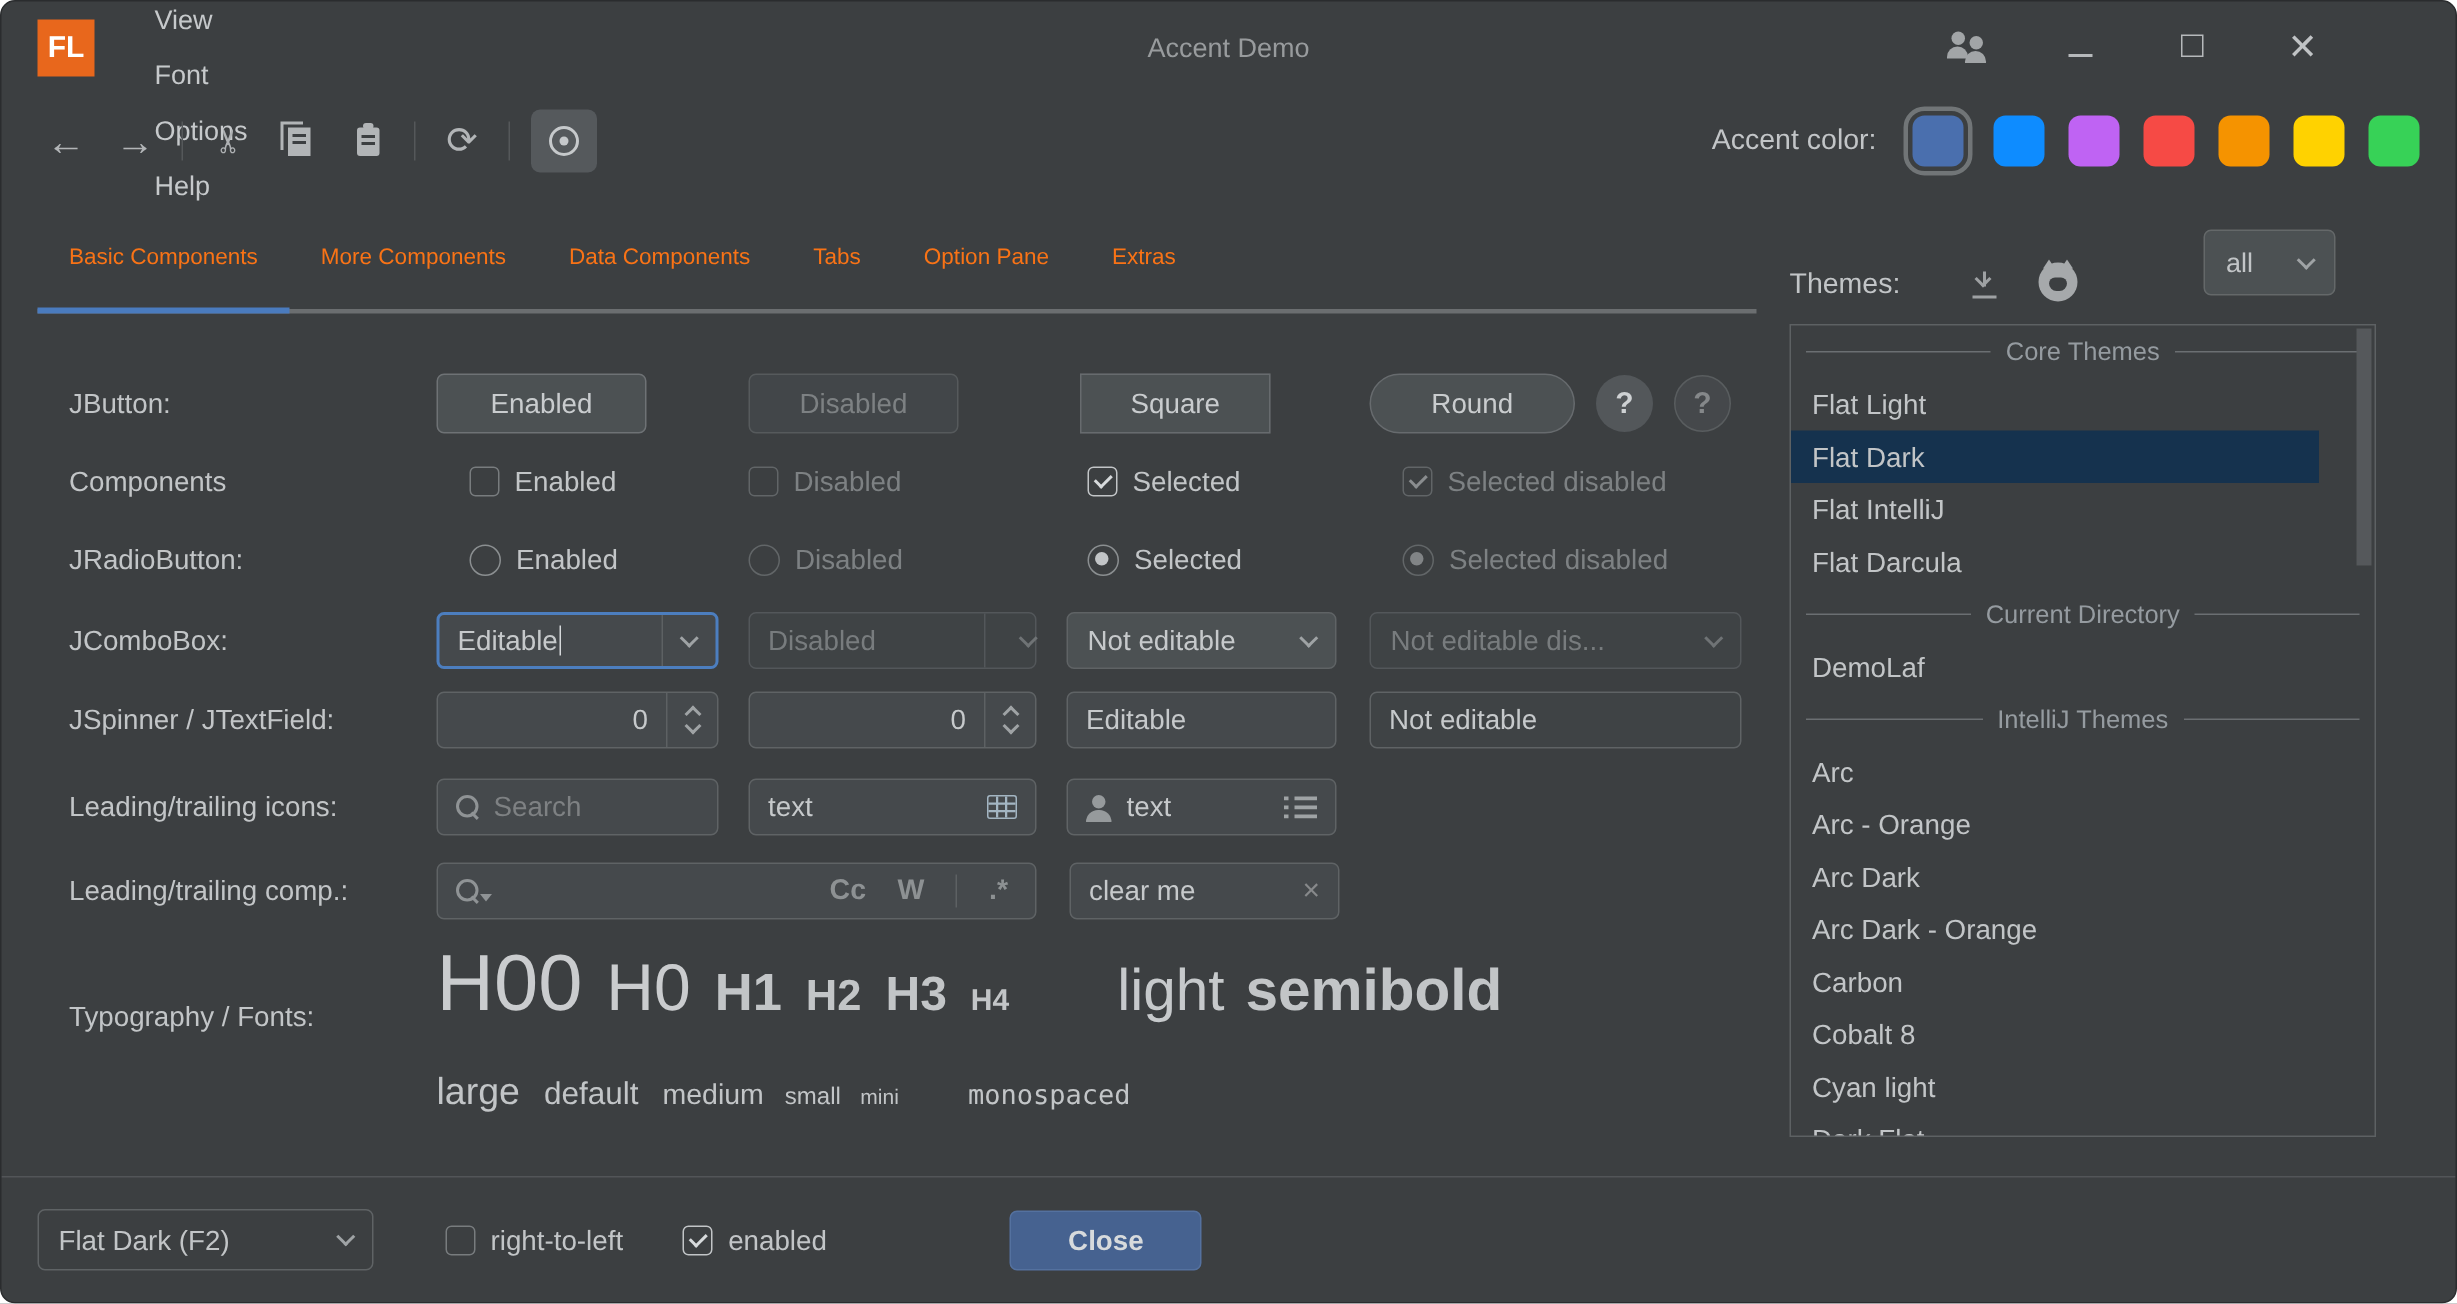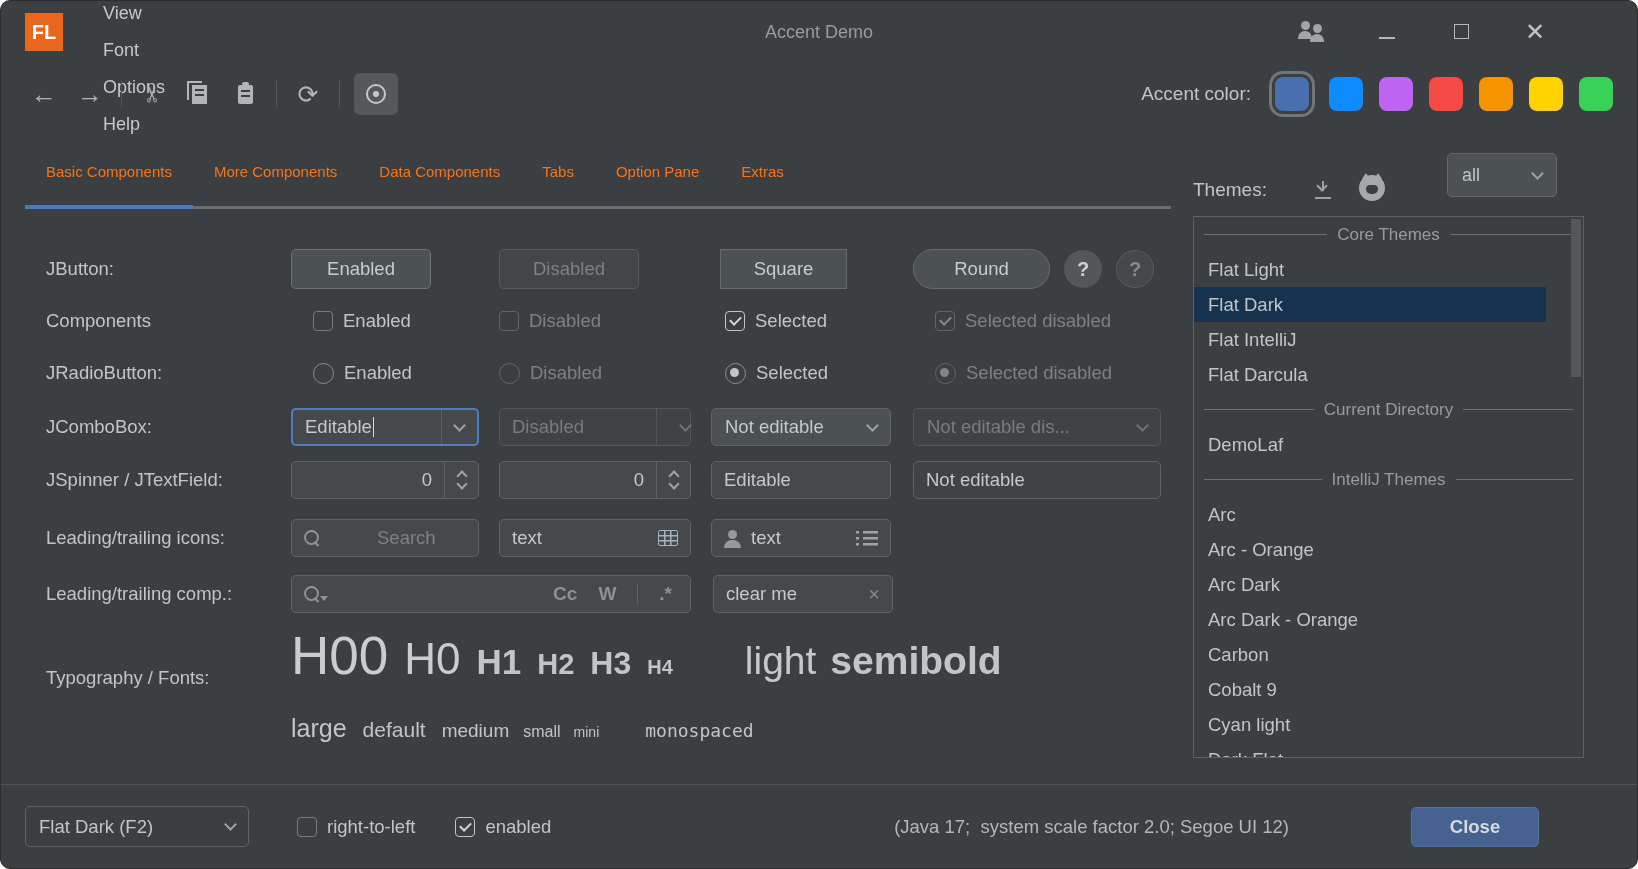--- a/index.html
+++ b/index.html
@@ -57,21 +57,21 @@
   .themes-label{ font-size:19px; color:#c2c5c7; }
   .dl-ic{ margin-left:46px; position:relative; width:20px; height:20px; }
   .dl-ic .stem{ position:absolute; left:9px; top:0; width:2px; height:10px; background:#9ea1a3; }
   .dl-ic .chev{ position:absolute; left:5px; top:4px; }
   .dl-ic .base{ position:absolute; left:2px; bottom:2px; width:16px; height:2.5px; background:#9ea1a3; }
   .gh-ic{ margin-left:26px; position:relative; width:26px; height:26px; background:#a6a9ab; border-radius:50%; }
   .gh-ic::before, .gh-ic::after{ content:""; position:absolute; top:-2px; width:0; height:0;
     border-left:4px solid transparent; border-right:4px solid transparent; border-bottom:6px solid #a6a9ab; }
   .gh-ic::before{ left:3px; } .gh-ic::after{ right:3px; }
   .gh-ic i{ position:absolute; left:7px; top:10px; width:12px; height:9px; background:#3c3f41; border-radius:4px 4px 5px 5px; }
-  .all-combo{ position:absolute; right:0; top:2px; width:110px; height:44px; background:#4c5153;
+  .all-combo{ position:absolute; right:0; top:2px; width:88px; height:44px; background:#4c5153;
     border:1px solid #646869; border-radius:5px; display:flex; align-items:center; padding:0 14px; font-size:18px; }
   .all-combo .chev{ margin-left:auto; }
   
   .themes-list{ position:absolute; top:215px; left:1192px; width:391px; height:542px;
     border:1px solid #5d6163; background:#3c3f41; overflow:hidden; }
   .t-row{ height:35px; display:flex; align-items:center; padding-left:14px; font-size:18.5px; color:#c2c5c7; }
   .t-row.selected{ background:#15324e; width:352px; }
   .t-sep{ color:#959ba0; font-size:17px; padding:0 10px; display:flex; align-items:center; gap:10px; }
   .t-sep::before, .t-sep::after{ content:""; height:1px; background:#6b6f72; flex:1; }
   .t-scroll{ position:absolute; top:2px; right:2px; width:10px; height:158px; background:#55585b; }
@@ -122,21 +122,21 @@
     display:flex; align-items:center; justify-content:center; }
   .caret{ display:inline-block; width:1.5px; height:20px; background:#d5d8da; margin-left:1px; vertical-align:-4px; }
   .spinner{ height:38px; border:1px solid #5f6365; border-radius:5px; background:#45494c; display:flex; align-items:stretch; }
   .spin-val{ flex:1; display:flex; align-items:center; justify-content:flex-end; padding-right:12px; font-size:18.5px; color:#c6c9cb; }
   .spin-arrows{ width:34px; border-left:1px solid #5d6163; display:flex; flex-direction:column; align-items:center; justify-content:center; gap:3px; }
   .chev-up{ width:8px; height:8px; border-left:2px solid #9fa3a5; border-top:2px solid #9fa3a5; transform:rotate(45deg); }
   .chev-dn{ width:8px; height:8px; border-right:2px solid #9fa3a5; border-bottom:2px solid #9fa3a5; transform:rotate(45deg); margin-top:-3px; }
   .tfield{ height:38px; border:1px solid #5f6365; border-radius:5px; background:#45494c;
     display:flex; align-items:center; padding:0 12px; font-size:18.5px; color:#c6c9cb; gap:9px; }
   .tfield.ro{ background:#3f4345; }
-  .placeholder{ color:#7e8183;margin-left:48px; }
+  .placeholder{ color:#7e8183; }
   .mag{ position:relative; width:16px; height:16px; flex:none; }
   .mag::before{ content:""; position:absolute; left:0; top:0; width:11px; height:11px; border:2px solid #8f9395; border-radius:50%; }
   .mag::after{ content:""; position:absolute; left:11px; top:11px; width:6px; height:2px; background:#8f9395; transform:rotate(45deg); transform-origin:0 0; }
   .mag .dd{ position:absolute; right:-8px; bottom:1px; width:0; height:0;
     border-left:4px solid transparent; border-right:4px solid transparent; border-top:5px solid #8f9395; }
   .grid-ic{ width:20px; height:16px; margin-left:auto; border:1.5px solid #a3b5c2; border-radius:2px;
     background:
       linear-gradient(#a3b5c2 0 0) 0 3.5px/100% 1.5px no-repeat,
       linear-gradient(#a3b5c2 0 0) 33% 0/1.5px 100% no-repeat,
       linear-gradient(#a3b5c2 0 0) 66% 0/1.5px 100% no-repeat,
@@ -289,21 +289,21 @@
       </div>
     <div class="t-row">DemoLaf</div>
     <div class="t-row t-sep">
         <span>IntelliJ Themes</span>
       </div>
     <div class="t-row">Arc</div>
     <div class="t-row">Arc - Orange</div>
     <div class="t-row">Arc Dark</div>
     <div class="t-row">Arc Dark - Orange</div>
     <div class="t-row">Carbon</div>
-    <div class="t-row">Cobalt 9</div>
+    <div class="t-row">Cobalt 8</div>
     <div class="t-row">Cyan light</div>
     <div class="t-row">Dark Flat</div>
     <div class="t-scroll"></div>
   </div>
 
   <div class="row" style="top:248px; height:40px;">
     <span class="rlabel">JButton:</span>
     <span class="cell c1">
         <span class="btn" style="width:140px;">Enabled</span>
       </span>
@@ -498,17 +498,16 @@
       <span class="chev"></span>
     </span>
     <span class="bb-check">
       <span class="cb"></span>
       <span class="opt-label">right-to-left</span>
     </span>
     <span class="bb-check" style="margin-left:40px;">
       <span class="cb checked"></span>
       <span class="opt-label">enabled</span>
     </span>
-    <span class="status-text">(Java 17;  system scale factor 2.0; Segoe UI 12)</span>
     <span class="close-btn" style="background: rgb(70, 98, 144);">Close</span>
   </div>
 
 </div>
 
 </body></html>

